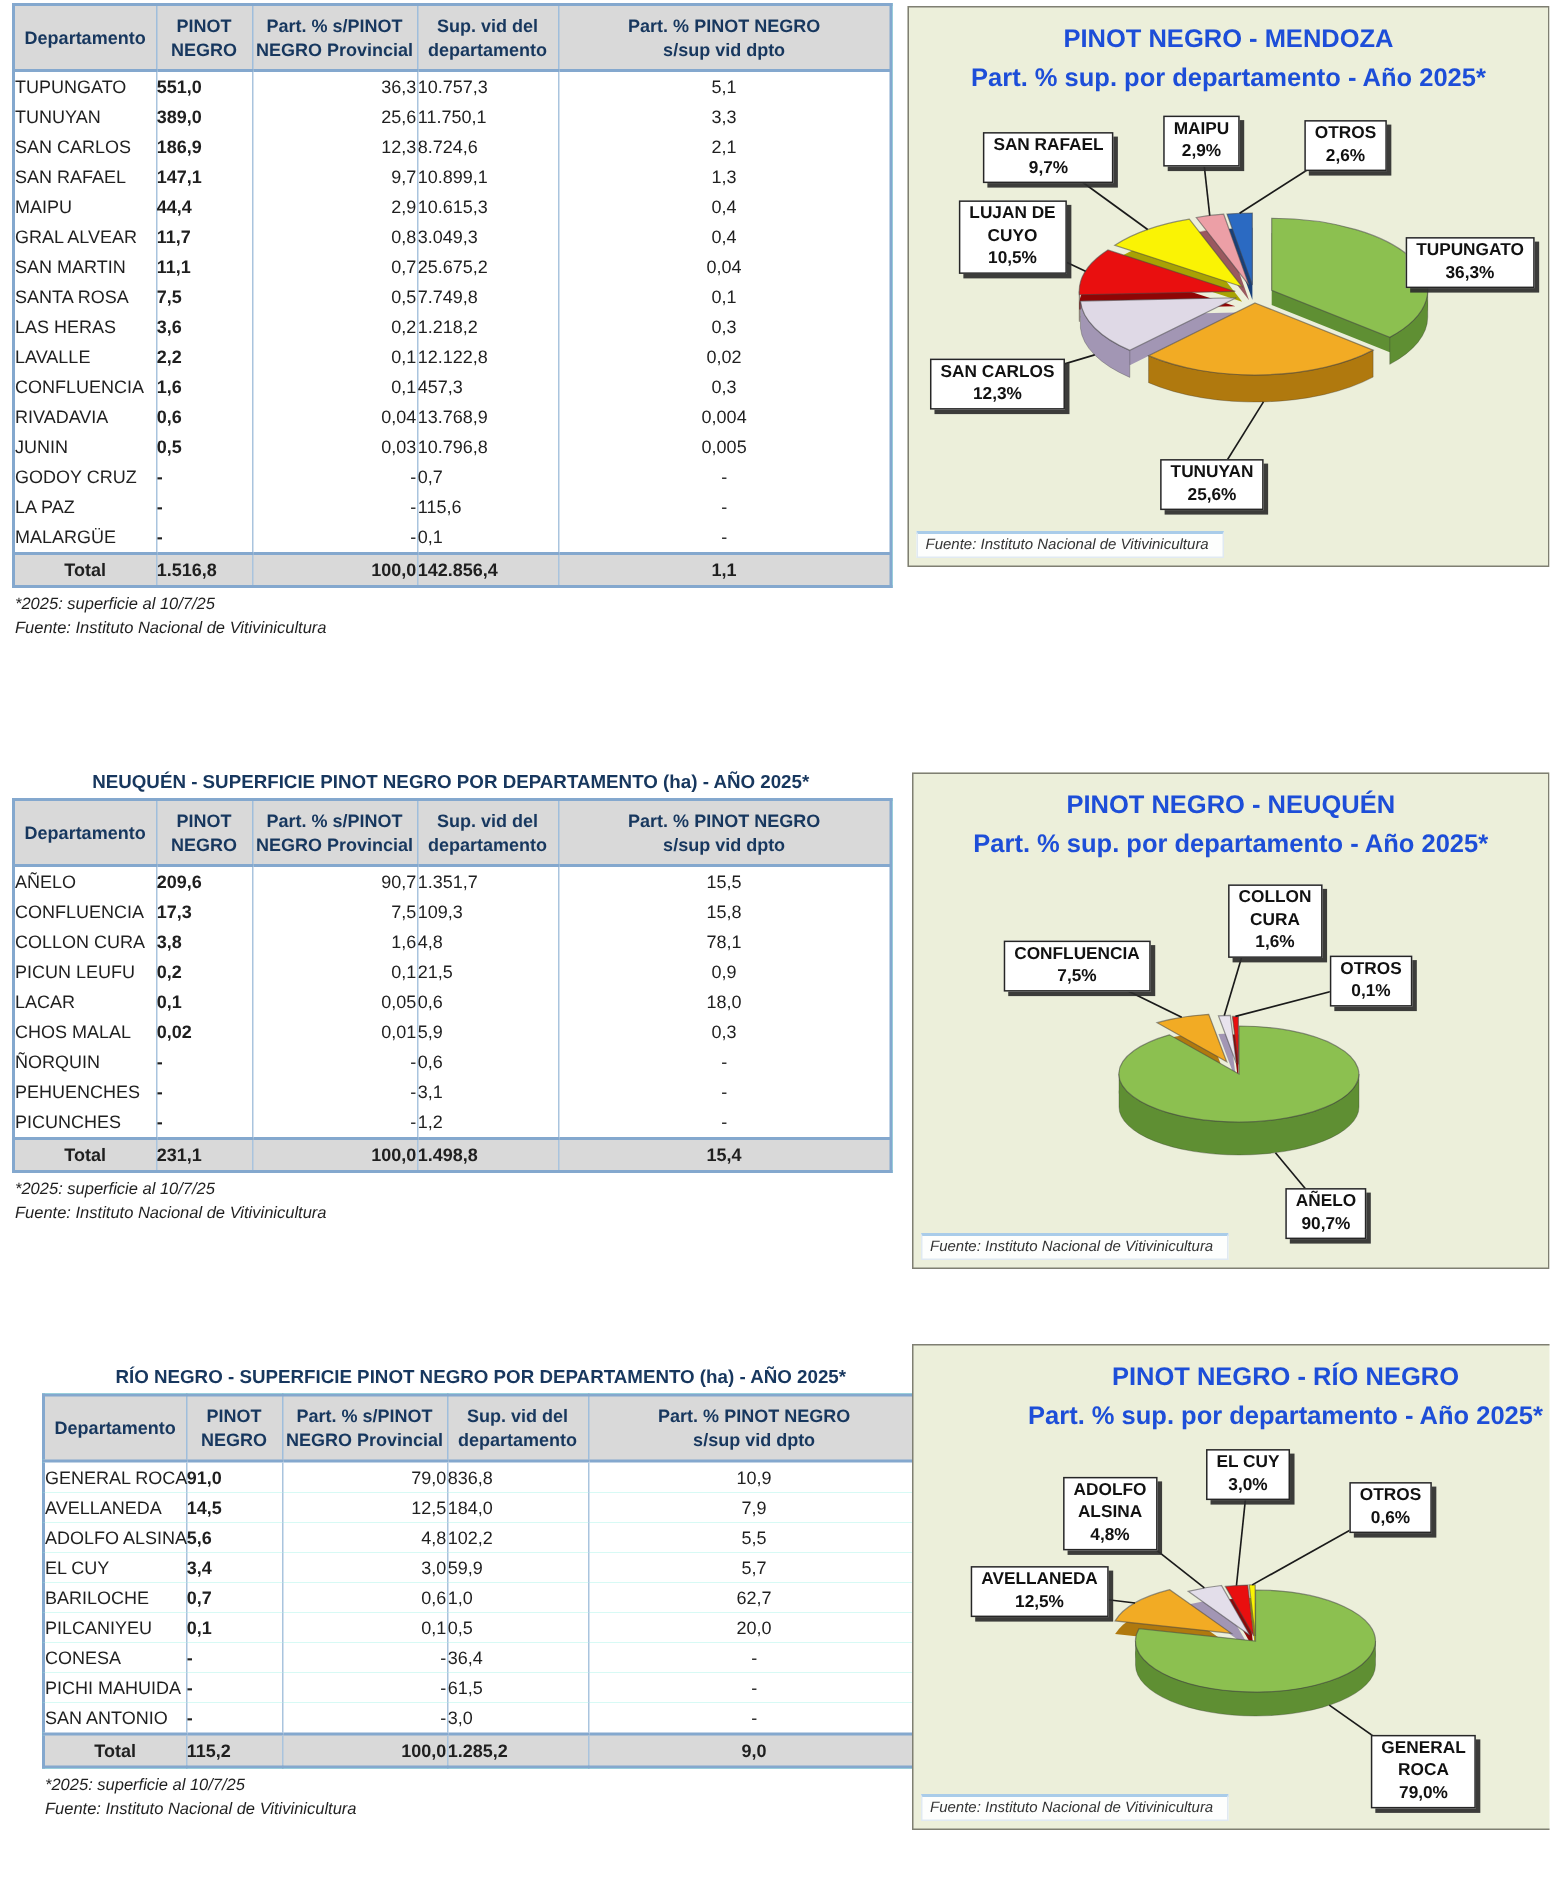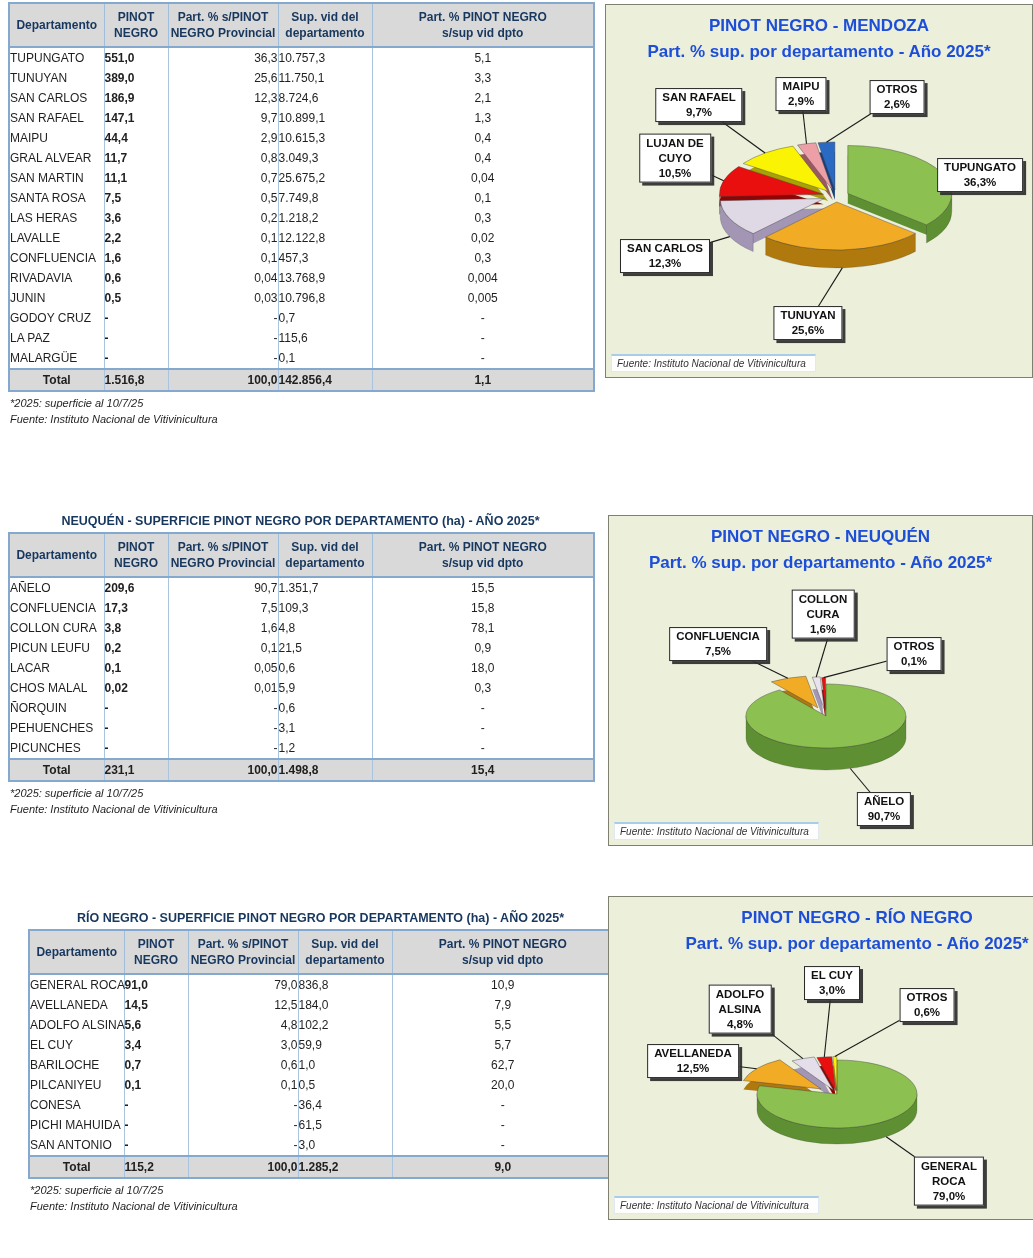--- a/index.html
+++ b/index.html
@@ -516,21 +516,21 @@
     </svg>
   <div class="fuente">Fuente: Instituto Nacional de Vitivinicultura</div>
 <div class="pie-label" style="left: 275px; top: 293px;">
       <div>AÑELO</div>
       <div>90,7%</div>
     </div>
     <div class="pie-label" style="left: 109px; top: 128px;">
       <div>CONFLUENCIA</div>
       <div>7,5%</div>
     </div>
-    <div class="pie-label" style="left: 214px; top: 98px;">
+    <div class="pie-label" style="left: 241px; top: 98px;">
       <div>COLLON</div>
       <div>CURA</div>
       <div>1,6%</div>
     </div>
     <div class="pie-label" style="left: 305px; top: 138px;">
       <div>OTROS</div>
       <div>0,1%</div>
     </div>
   </div>
 

